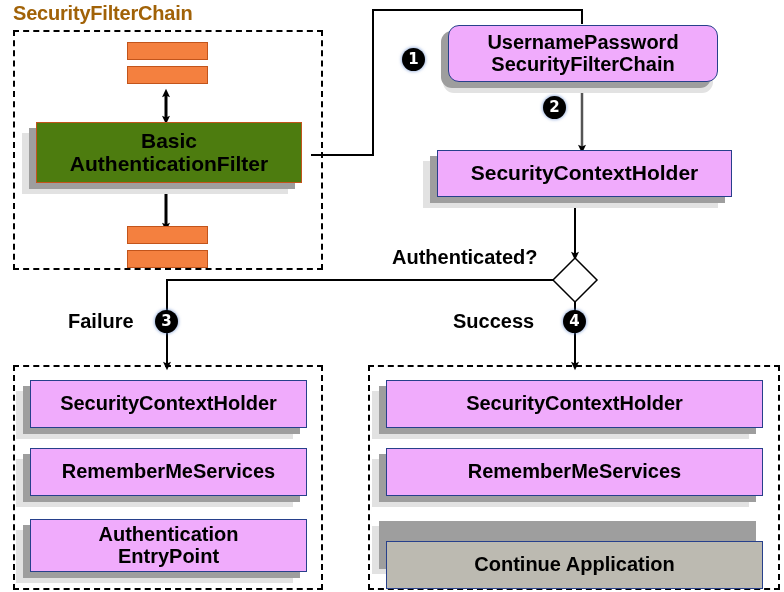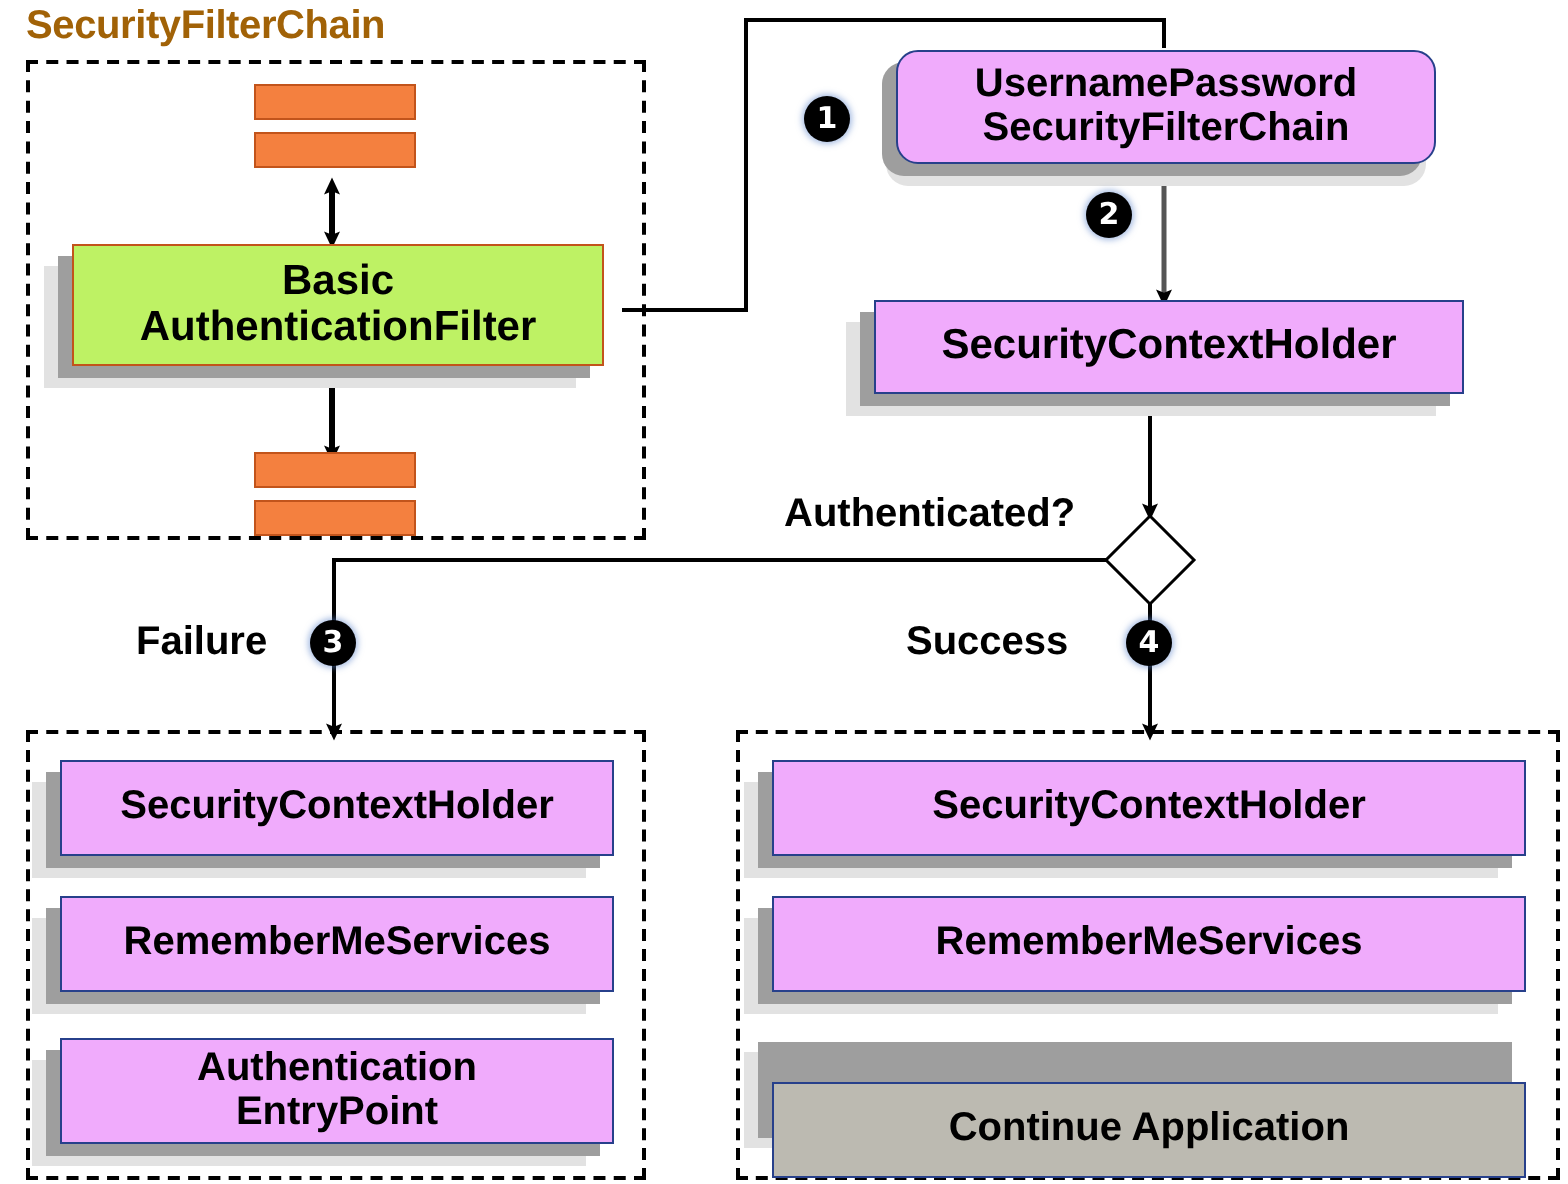--- a/index.html
+++ b/index.html
@@ -55,21 +55,21 @@
     z-index: 3;
   }
   .node .lbl { display: block; }
   .node .lbl span { display: block; }
 
   .node.blue {
     background: #f0abfc;
     border: 1.5px solid #27408b;
   }
   .node.orange {
-    background: #bef264;
+    background: #4d7c0f;
     border: 1.5px solid #c2541b;
     justify-content: center;
   }
   .node.gray {
     background: #bcbab1;
     border: 1.5px solid #27408b;
   }
   .node.bar {
     background: #f4803f;
     border: 1.5px solid #c2541b;

